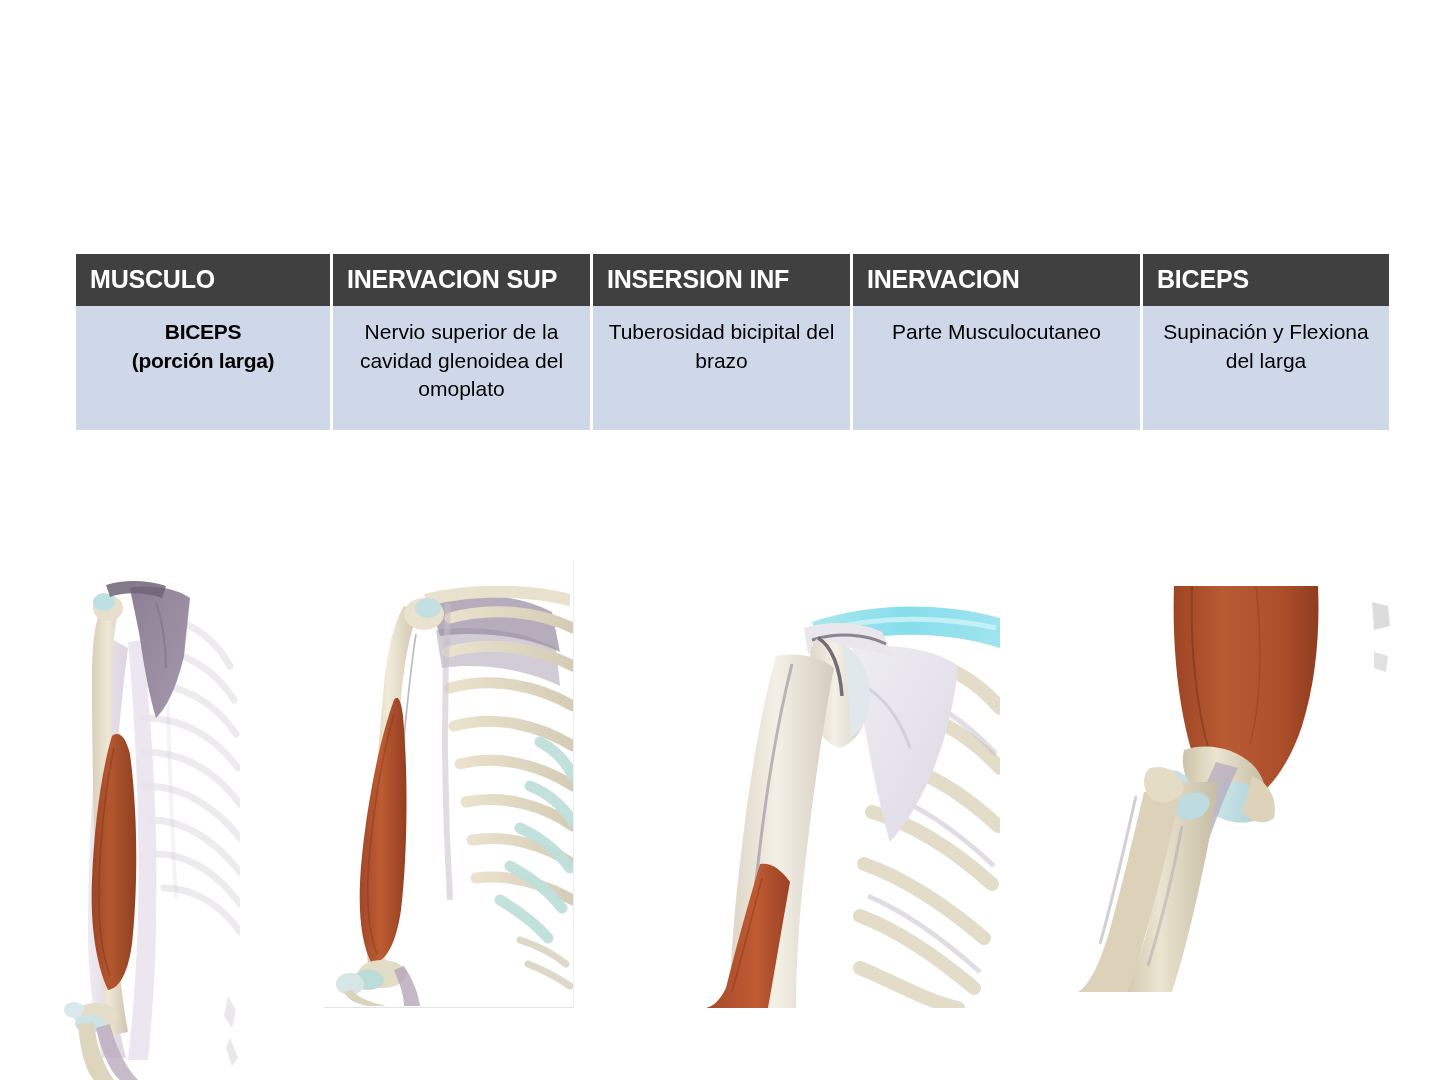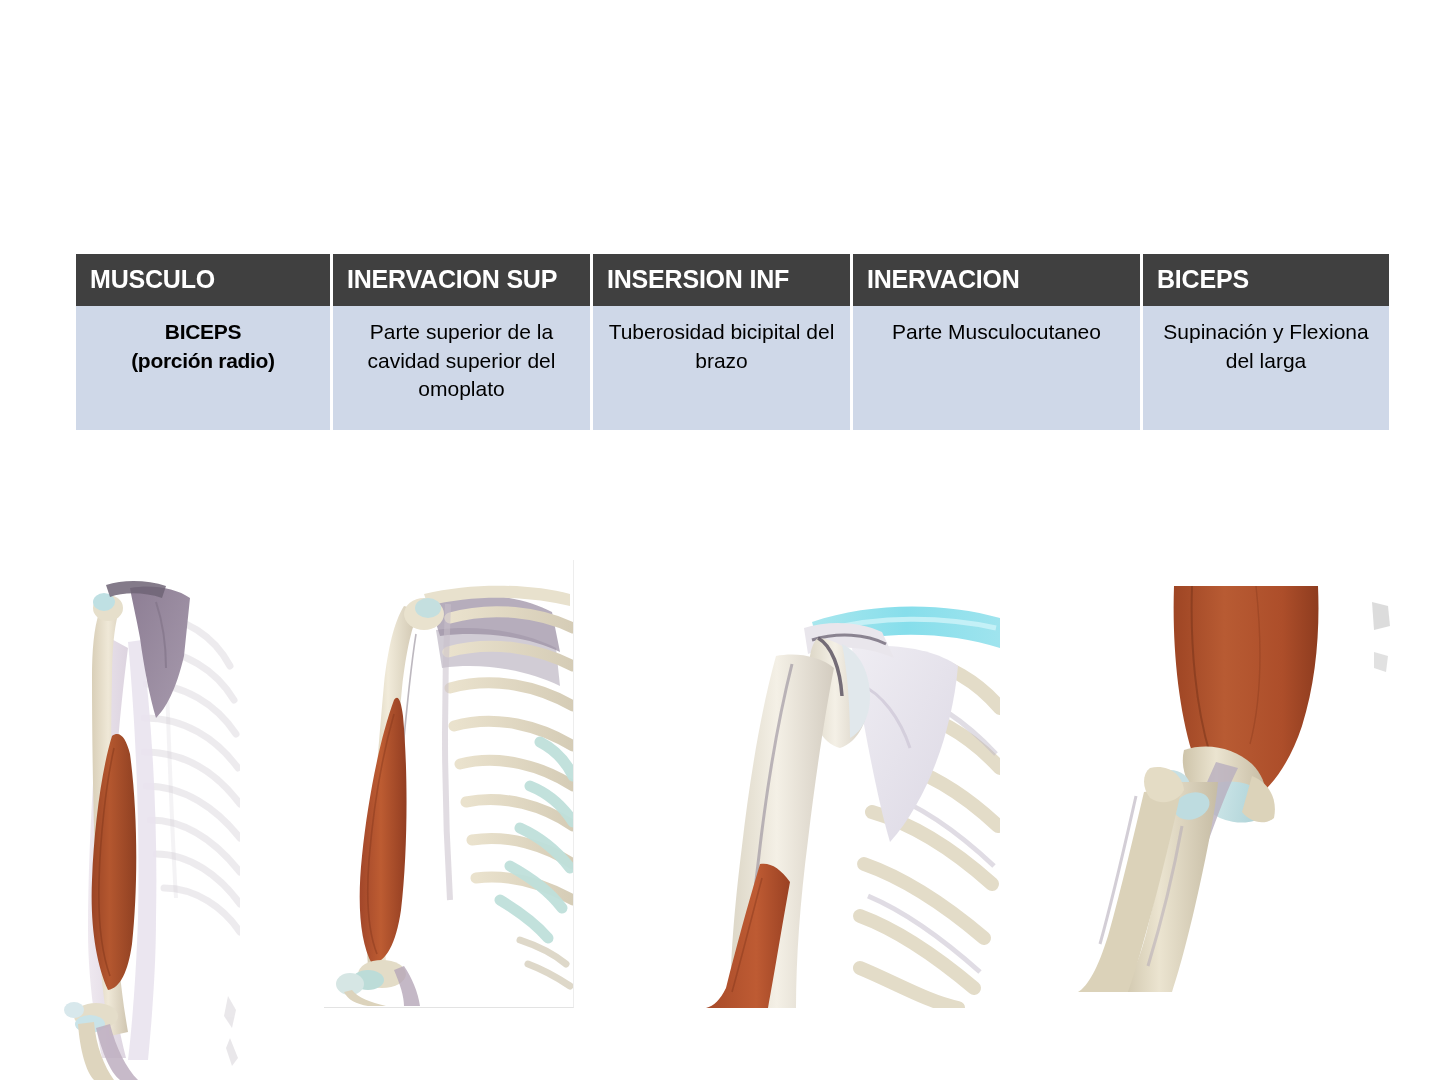--- a/index.html
+++ b/index.html
@@ -100,23 +100,23 @@
         <th>INERVACION SUP</th>
         <th>INSERSION INF</th>
         <th>INERVACION</th>
         <th>BICEPS</th>
       </tr>
     </thead>
     <tbody>
       <tr class="body-row">
         <td class="musculo">
           <div>BICEPS</div>
-          <div>(porción radio)</div>
+          <div>(porción larga)</div>
         </td>
-        <td>Parte superior de la cavidad superior del omoplato</td>
+        <td>Nervio superior de la cavidad glenoidea del omoplato</td>
         <td>Tuberosidad bicipital del brazo</td>
         <td>Parte Musculocutaneo</td>
         <td>Supinación y Flexiona del larga</td>
       </tr>
     </tbody>
   </table>
 
   <div class="figure" id="figure-1">
     <svg class="fig-canvas" width="196" height="522" viewBox="0 0 196 522">
       <defs>

